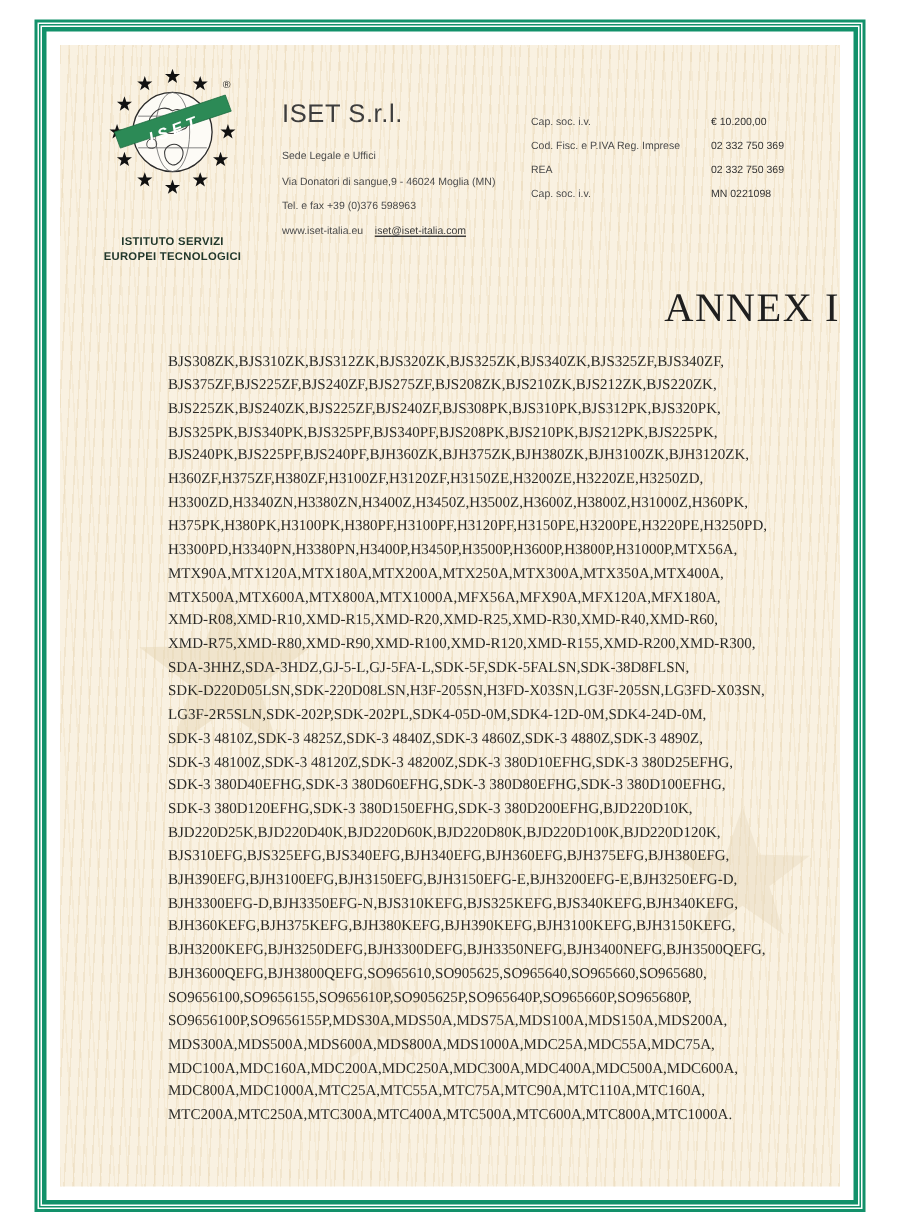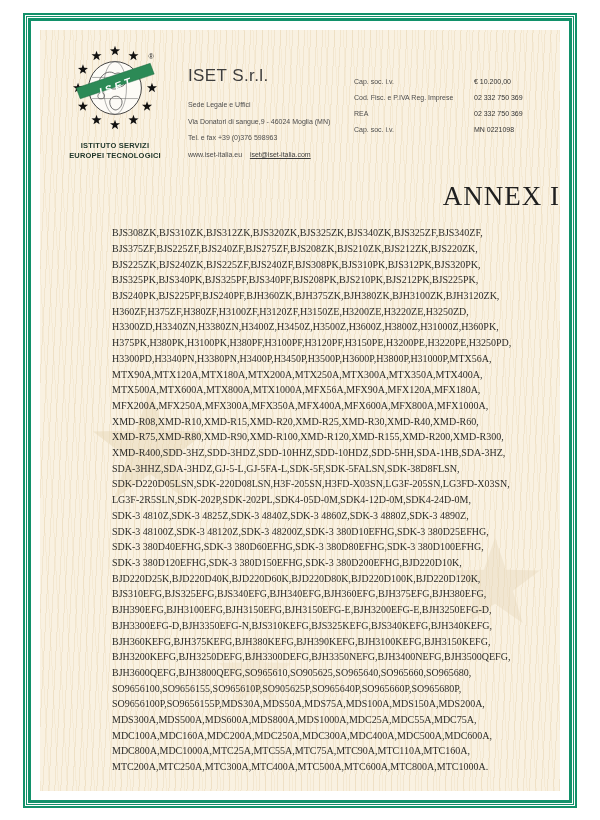--- a/index.html
+++ b/index.html
@@ -20,21 +20,21 @@
     background-image:
       repeating-linear-gradient(93deg, rgba(226,204,164,.33) 0px, rgba(226,204,164,.33) 1px, transparent 1px, transparent 6px),
       repeating-linear-gradient(87deg, rgba(236,218,184,.30) 0px, rgba(236,218,184,.30) 1px, transparent 1px, transparent 9px);
   }
   .wm { position:absolute; pointer-events:none; }
 
   .header { position:relative; display:flex; padding:14px 12px 0 16px; }
   .logo-col { width:118px; text-align:center; }
   .logo-svg { width:88px; height:88px; overflow:visible; }
   .logo-caption {
-    margin-top:5px; font-size:7.5px; font-weight:bold; line-height:1.3;
+    margin-top:19px; font-size:7.5px; font-weight:bold; line-height:1.3;
     color:#21372b; letter-spacing:.2px;
   }
   .mid-col { width:180px; padding:6px 0 0 14px; }
   .company-name { font-size:17px; color:#3d3d3d; letter-spacing:.4px; margin:16px 0 15px 0; }
   .info-line { font-size:7px; color:#4c4c4c; margin-bottom:8.5px; line-height:1.15; }
   .email-link { text-decoration:underline; color:#3c3c3c; }
   .right-col { flex:1; padding-top:34px; }
   .reg-row { display:flex; margin-bottom:9px; }
   .reg-label { width:120px; font-size:7px; color:#4c4c4c; }
   .reg-value { font-size:7px; color:#333333; }
@@ -146,24 +146,22 @@
               <div class="code-line">BJS375ZF,BJS225ZF,BJS240ZF,BJS275ZF,BJS208ZK,BJS210ZK,BJS212ZK,BJS220ZK,</div>
               <div class="code-line">BJS225ZK,BJS240ZK,BJS225ZF,BJS240ZF,BJS308PK,BJS310PK,BJS312PK,BJS320PK,</div>
               <div class="code-line">BJS325PK,BJS340PK,BJS325PF,BJS340PF,BJS208PK,BJS210PK,BJS212PK,BJS225PK,</div>
               <div class="code-line">BJS240PK,BJS225PF,BJS240PF,BJH360ZK,BJH375ZK,BJH380ZK,BJH3100ZK,BJH3120ZK,</div>
               <div class="code-line">H360ZF,H375ZF,H380ZF,H3100ZF,H3120ZF,H3150ZE,H3200ZE,H3220ZE,H3250ZD,</div>
               <div class="code-line">H3300ZD,H3340ZN,H3380ZN,H3400Z,H3450Z,H3500Z,H3600Z,H3800Z,H31000Z,H360PK,</div>
               <div class="code-line">H375PK,H380PK,H3100PK,H380PF,H3100PF,H3120PF,H3150PE,H3200PE,H3220PE,H3250PD,</div>
               <div class="code-line">H3300PD,H3340PN,H3380PN,H3400P,H3450P,H3500P,H3600P,H3800P,H31000P,MTX56A,</div>
               <div class="code-line">MTX90A,MTX120A,MTX180A,MTX200A,MTX250A,MTX300A,MTX350A,MTX400A,</div>
               <div class="code-line">MTX500A,MTX600A,MTX800A,MTX1000A,MFX56A,MFX90A,MFX120A,MFX180A,</div>
-              <div class="code-line">MFX200A,MFX250A,MFX300A,MFX350A,MFX400A,MFX600A,MFX800A,MFX1000A,</div>
               <div class="code-line">XMD-R08,XMD-R10,XMD-R15,XMD-R20,XMD-R25,XMD-R30,XMD-R40,XMD-R60,</div>
               <div class="code-line">XMD-R75,XMD-R80,XMD-R90,XMD-R100,XMD-R120,XMD-R155,XMD-R200,XMD-R300,</div>
-              <div class="code-line">XMD-R400,SDD-3HZ,SDD-3HDZ,SDD-10HHZ,SDD-10HDZ,SDD-5HH,SDA-1HB,SDA-3HZ,</div>
               <div class="code-line">SDA-3HHZ,SDA-3HDZ,GJ-5-L,GJ-5FA-L,SDK-5F,SDK-5FALSN,SDK-38D8FLSN,</div>
               <div class="code-line">SDK-D220D05LSN,SDK-220D08LSN,H3F-205SN,H3FD-X03SN,LG3F-205SN,LG3FD-X03SN,</div>
               <div class="code-line">LG3F-2R5SLN,SDK-202P,SDK-202PL,SDK4-05D-0M,SDK4-12D-0M,SDK4-24D-0M,</div>
               <div class="code-line">SDK-3 4810Z,SDK-3 4825Z,SDK-3 4840Z,SDK-3 4860Z,SDK-3 4880Z,SDK-3 4890Z,</div>
               <div class="code-line">SDK-3 48100Z,SDK-3 48120Z,SDK-3 48200Z,SDK-3 380D10EFHG,SDK-3 380D25EFHG,</div>
               <div class="code-line">SDK-3 380D40EFHG,SDK-3 380D60EFHG,SDK-3 380D80EFHG,SDK-3 380D100EFHG,</div>
               <div class="code-line">SDK-3 380D120EFHG,SDK-3 380D150EFHG,SDK-3 380D200EFHG,BJD220D10K,</div>
               <div class="code-line">BJD220D25K,BJD220D40K,BJD220D60K,BJD220D80K,BJD220D100K,BJD220D120K,</div>
               <div class="code-line">BJS310EFG,BJS325EFG,BJS340EFG,BJH340EFG,BJH360EFG,BJH375EFG,BJH380EFG,</div>
               <div class="code-line">BJH390EFG,BJH3100EFG,BJH3150EFG,BJH3150EFG-E,BJH3200EFG-E,BJH3250EFG-D,</div>

